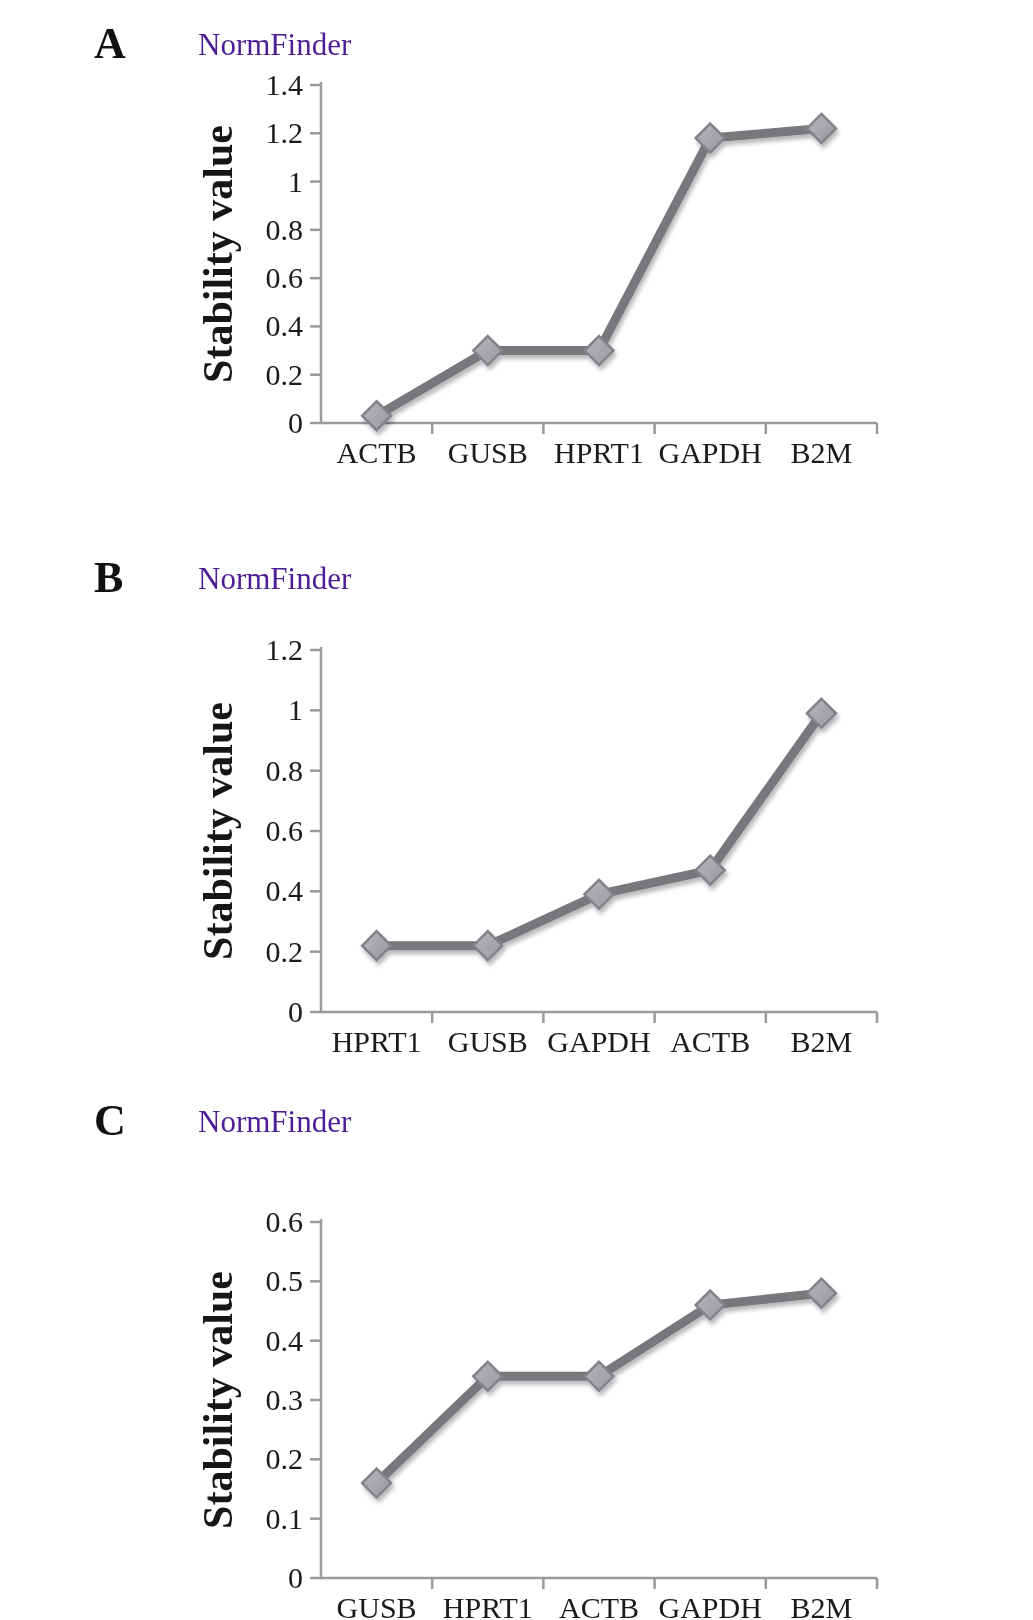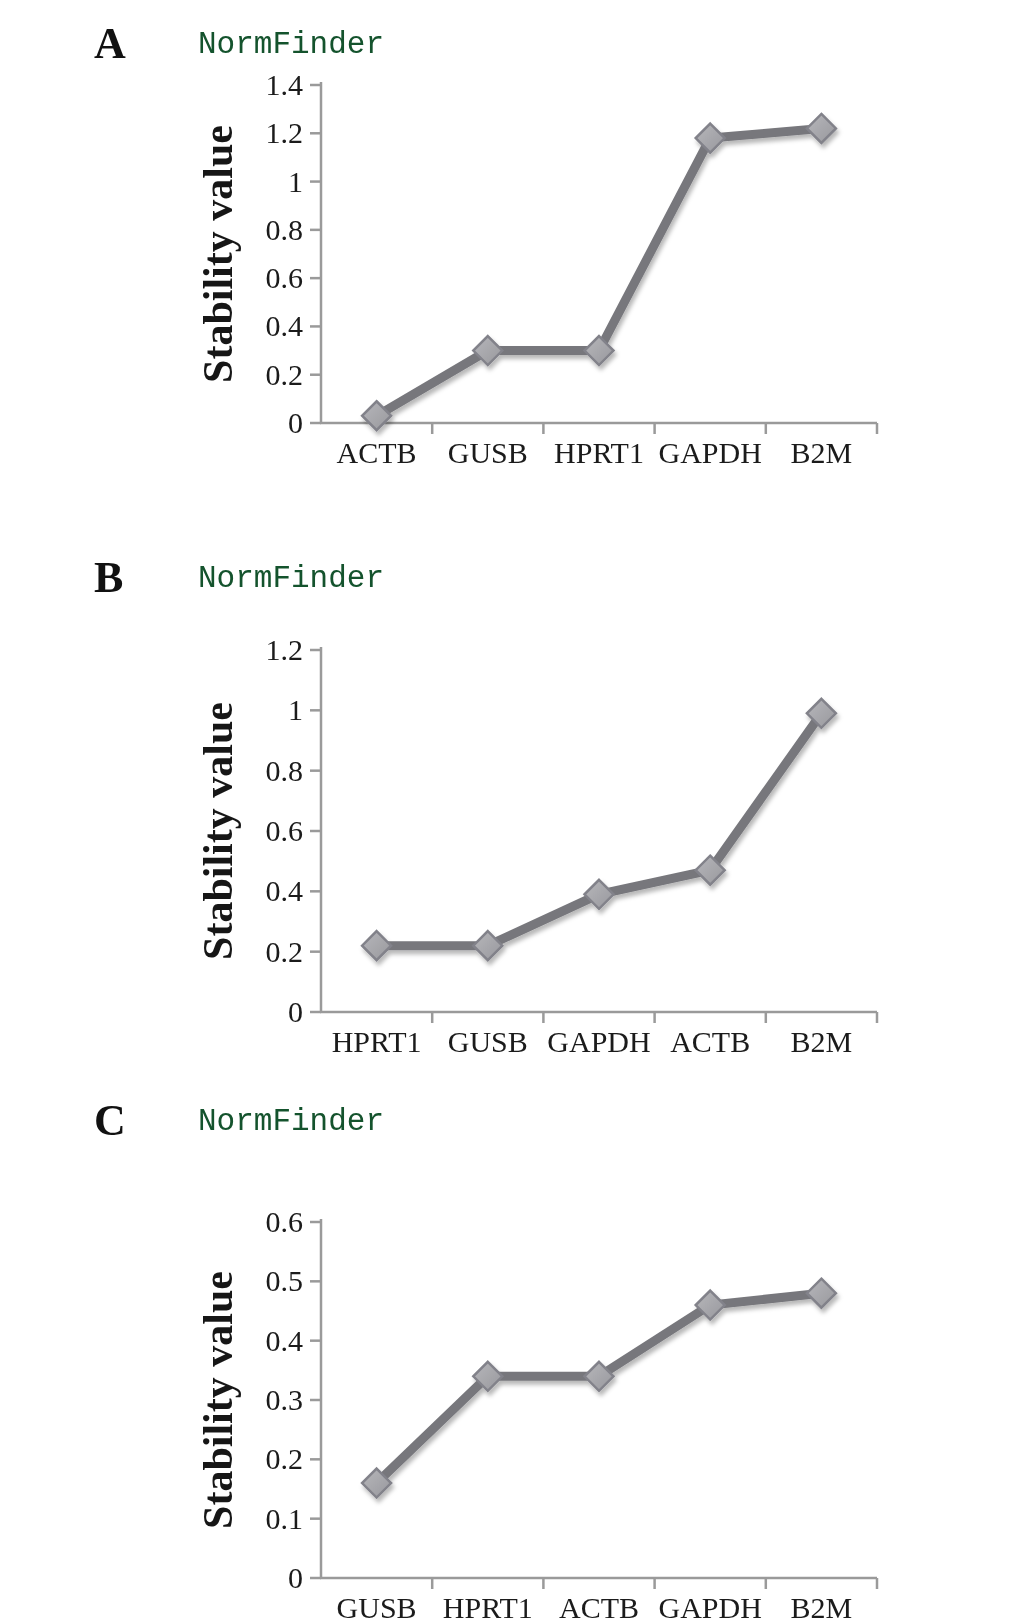--- a/index.html
+++ b/index.html
@@ -10,22 +10,22 @@
     font-family:"Liberation Serif", serif;
     overflow:hidden;
   }
   .panel-letter{
     position:absolute;left:94px;
     font-family:"Liberation Serif", serif;
     font-weight:700;font-size:44px;line-height:1;color:#111111;
   }
   .chart-title{
     position:absolute;left:198px;
-    font-family:Liberation Mono, monospace;
-    font-weight:400;font-size:31px;line-height:1.15;color:#14532d;
+    font-family:Liberation Serif, serif;
+    font-weight:400;font-size:31px;line-height:1.15;color:#4c1d95;
   }
   svg text{user-select:none;}
 </style>
 </head>
 <body>
 
 <div class="page">
 
   <div class="panel-letter" style="top:22px">A</div>
   <div class="chart-title" style="top:27px">NormFinder</div>

